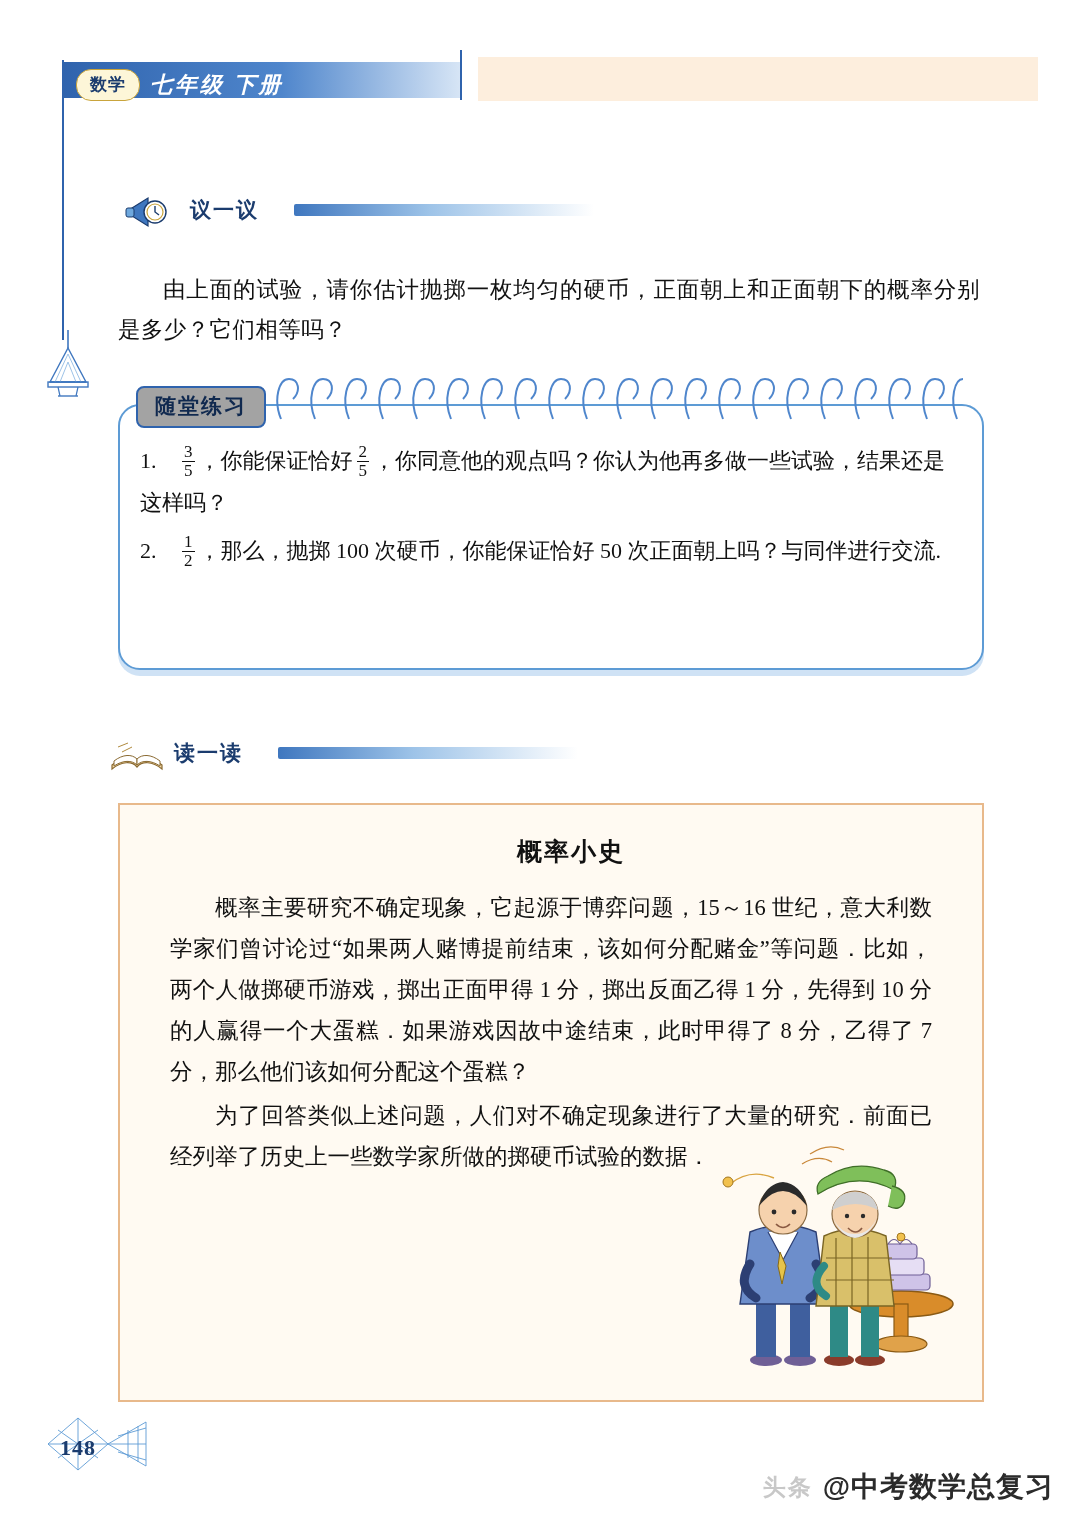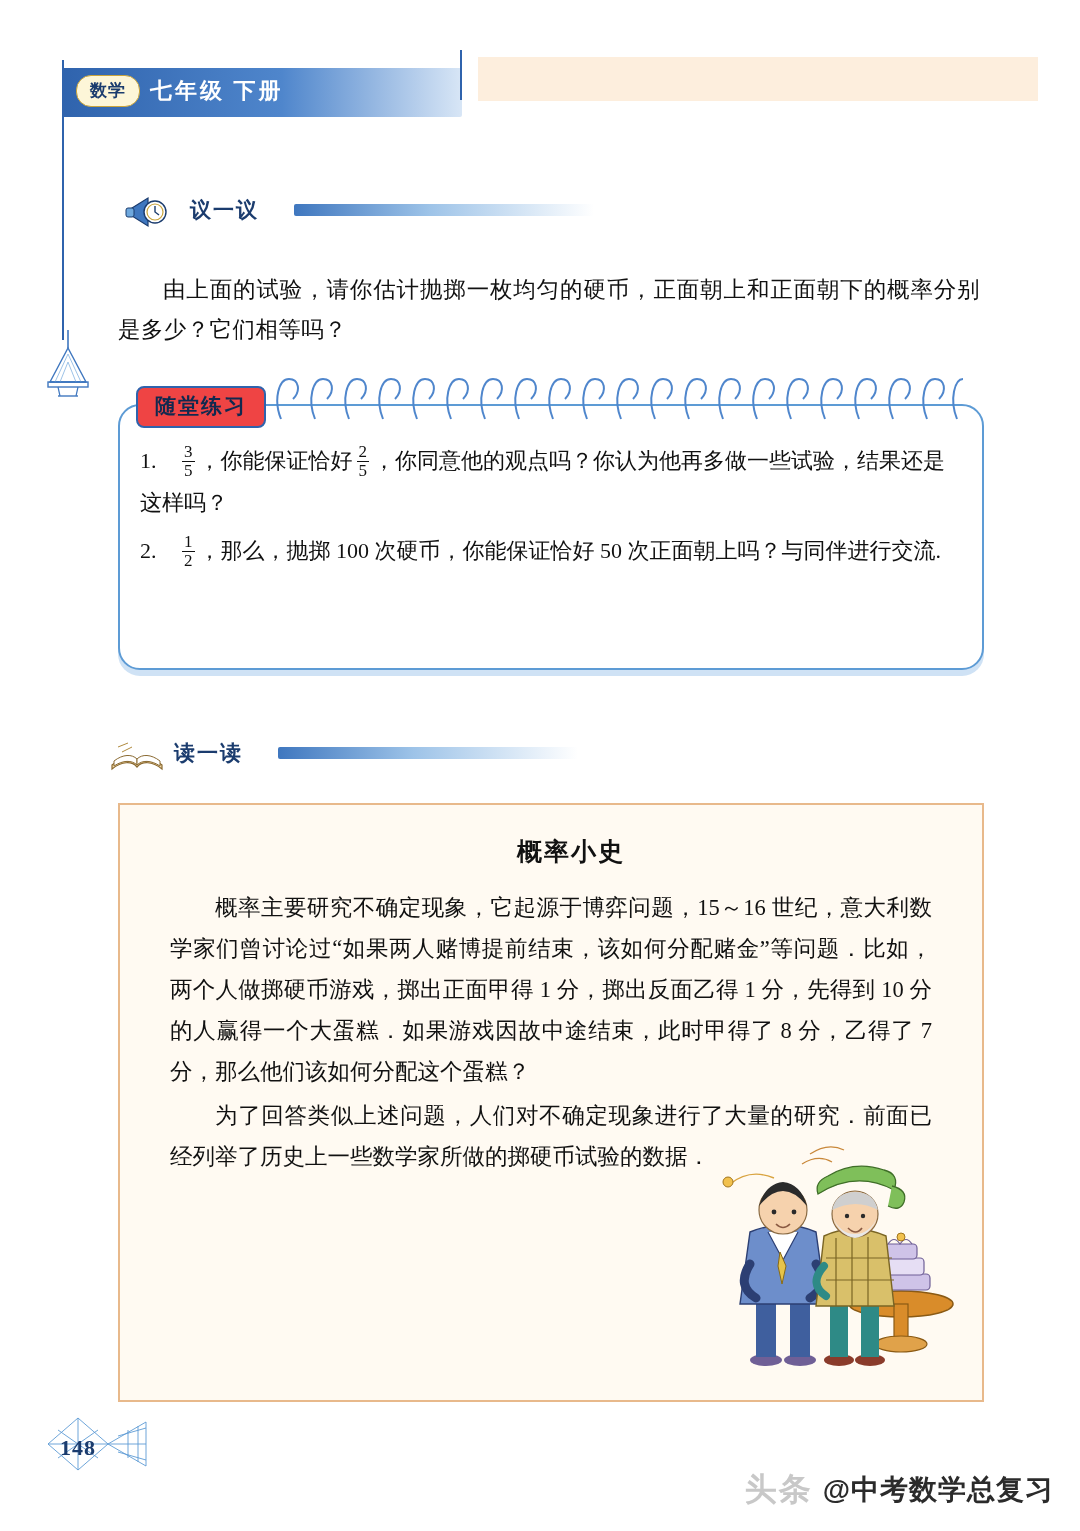--- a/index.html
+++ b/index.html
@@ -13,23 +13,23 @@
     position: relative;
     font-family: "Liberation Serif", "DejaVu Serif", serif;
     color: #1a1a1a;
     overflow: hidden;
   }
 
   
   .header-bar {
     position: absolute;
     left: 62px;
-    top: 68px;
+    top: 62px;
     width: 400px;
-    height: 49px;
+    height: 36px;
     background: linear-gradient(to right, #2f63ad 0%, #4f86cc 55%, #d8e6f6 100%);
     border-radius: 2px;
   }
   .header-badge {
     position: absolute;
     left: 14px;
     top: 7px;
     width: 62px;
     height: 30px;
     border-radius: 15px;
@@ -43,20 +43,21 @@
     letter-spacing: 1px;
   }
   .header-title {
     position: absolute;
     left: 88px;
     top: 8px;
     color: #ffffff;
     font-size: 22px;
     font-weight: bold;
     letter-spacing: 3px;
+    font-style: italic;
   }
   .header-rule {
     position: absolute;
     left: 460px;
     top: 50px;
     width: 2px;
     height: 50px;
     background: #2f63ad;
   }
   .header-peach {
@@ -142,21 +143,21 @@
     box-shadow: 0 6px 0 #cfe2f5;
   }
   .practice-tab {
     position: absolute;
     left: 136px;
     top: 386px;
     width: 126px;
     height: 38px;
     border: 2px solid #2f63ad;
     border-radius: 8px;
-    background: #ef4444;
+    background: #a3a3a3;
     color: #10294f;
     font-size: 21px;
     font-weight: bold;
     letter-spacing: 2px;
     text-align: center;
     line-height: 36px;
   }
   .spiral {
     position: absolute;
     left: 275px;
@@ -261,21 +262,21 @@
   }
   .watermark {
     position: absolute;
     right: 26px;
     top: 1468px;
     display: flex;
     align-items: center;
     gap: 10px;
   }
   .wm-logo {
-    font-size: 32px;
+    font-size: 23px;
     font-weight: bold;
     color: #c8c8c8;
     letter-spacing: 2px;
   }
   .wm-text {
     font-size: 28px;
     font-weight: bold;
     color: #2b2b2b;
     letter-spacing: 1px;
     font-family: "Liberation Sans", sans-serif;

